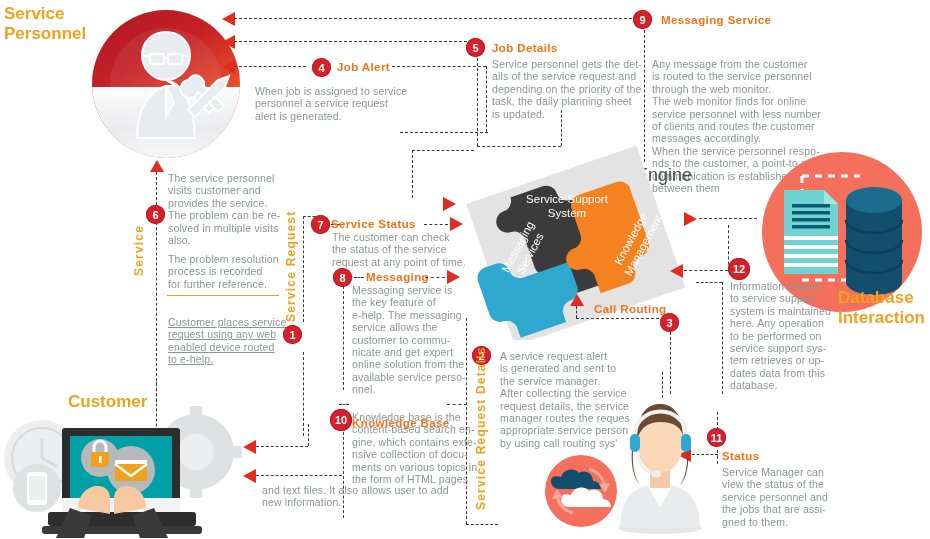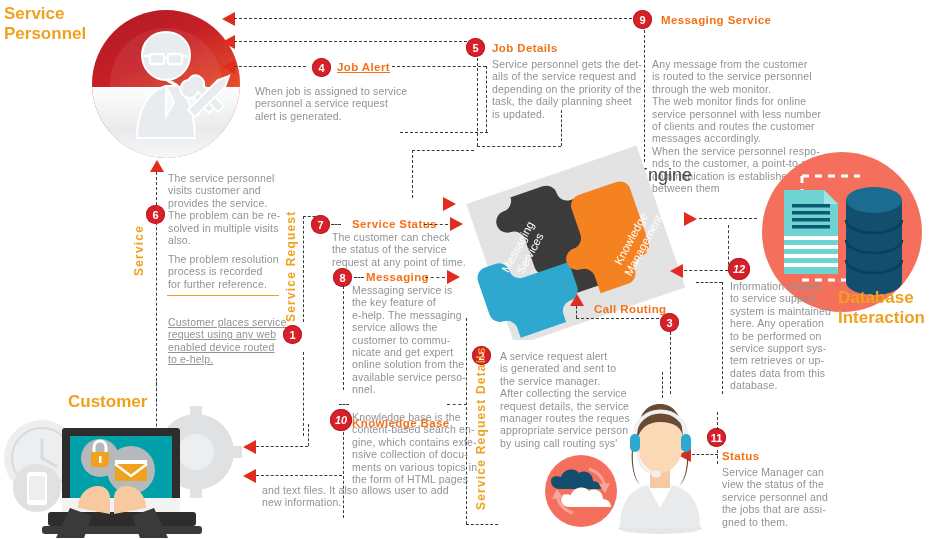--- a/index.html
+++ b/index.html
@@ -6,21 +6,21 @@
   body{width:930px;height:539px;position:relative;overflow:hidden;
        font-family:"Liberation Sans","DejaVu Sans",sans-serif;}
   .abs{position:absolute;}
   .txt{color:#8f9295;font-size:10.5px;line-height:12.4px;letter-spacing:.15px;}
   .hdg{color:#f47216;font-size:11.5px;font-weight:bold;letter-spacing:.4px;white-space:nowrap;}
   .big-label{color:#f0a11e;font-size:17px;font-weight:bold;line-height:20px;}
   .eng-label{color:#4b4b4b;font-size:18px;}
   .num{width:19px;height:19px;border-radius:50%;background:#d6202a;color:#fff;
        font-size:11px;font-weight:bold;display:flex;align-items:center;justify-content:center;
        box-shadow:0 0 0 1px #c01a22 inset;}
-  .num.w{width:22px;height:22px;font-size:11px;font-style:italic;}
+  .num.w{width:22px;height:22px;font-size:11px;}
   .vlabel{color:#f0a11e;font-size:12px;font-weight:bold;letter-spacing:1.2px;
           writing-mode:vertical-rl;transform:rotate(180deg);white-space:nowrap;}
   .dash-h{border-top:1.6px dashed #3a3a3a;}
   .dash-v{border-left:1.6px dashed #3a3a3a;}
   .arrowL{width:0;height:0;border-top:7px solid transparent;border-bottom:7px solid transparent;
           border-right:13px solid #e02b1d;}
   .arrowR{width:0;height:0;border-top:7px solid transparent;border-bottom:7px solid transparent;
           border-left:13px solid #e02b1d;}
   .arrowU{width:0;height:0;border-left:7px solid transparent;border-right:7px solid transparent;
           border-bottom:12px solid #e02b1d;}
@@ -70,21 +70,21 @@
 <div class="abs arrowL" style="left:222px;top:12px;"></div>
 <div class="abs dash-h" style="left:234px;top:18px;width:398px;"></div>
 
 <div class="abs arrowL" style="left:222px;top:35px;"></div>
 <div class="abs dash-h" style="left:234px;top:41px;width:238px;"></div>
 
 <div class="abs arrowL" style="left:222px;top:60px;"></div>
 <div class="abs dash-h" style="left:234px;top:66px;width:72px;"></div>
 
 <div class="abs num" style="left:312px;top:58px;">4</div>
-<div class="abs hdg" style="left:337px;top:61px;text-decoration:underline;">Job Alert</div>
+<div class="abs hdg" style="left:337px;top:61px;">Job Alert</div>
 <div class="abs dash-h" style="left:392px;top:66px;width:94px;"></div>
 <div class="abs dash-v" style="left:486px;top:66px;height:66px;"></div>
 <div class="abs dash-h" style="left:400px;top:132px;width:88px;"></div>
 <div class="abs txt" style="left:255px;top:85px;width:200px;white-space:pre-line;">When job is assigned to service
 personnel a service request
 alert is generated.</div>
 
 <div class="abs num" style="left:466px;top:38px;">5</div>
 <div class="abs hdg" style="left:492px;top:42px;">Job Details</div>
 <div class="abs dash-v" style="left:477px;top:58px;height:88px;"></div>
@@ -131,21 +131,21 @@
 enabled device routed
 to e-help.</div>
 <div class="abs vlabel" style="left:284px;top:232px;height:90px;">Service Request</div>
 <div class="abs num" style="left:283px;top:325px;">1</div>
 <div class="abs dash-v" style="left:303px;top:216px;height:106px;"></div>
 <div class="abs dash-v" style="left:303px;top:352px;height:84px;"></div>
 <div class="abs dash-h" style="left:303px;top:216px;width:22px;"></div>
 
 <div class="abs num" style="left:311px;top:215px;">7</div>
 <div class="abs dash-h" style="left:331px;top:224px;width:10px;"></div>
-<div class="abs hdg" style="left:352px;top:218px;">Service Status</div>
+<div class="abs hdg" style="left:331px;top:218px;">Service Status</div>
 <div class="abs dash-h" style="left:424px;top:224px;width:24px;"></div>
 <div class="abs arrowR" style="left:450px;top:217px;"></div>
 <div class="abs txt" style="left:332px;top:231px;width:150px;white-space:pre-line;">The customer can check
 the status of the service
 request at any point of time.</div>
 
 <div class="abs num" style="left:333px;top:268px;">8</div>
 <div class="abs dash-h" style="left:354px;top:277px;width:10px;"></div>
 <div class="abs hdg" style="left:366px;top:271px;">Messaging</div>
 <div class="abs dash-h" style="left:425px;top:277px;width:20px;"></div>
@@ -203,20 +203,22 @@
     <g transform="rotate(-19 125 100)">
       <rect x="32" y="30" width="180" height="150" fill="#e3e3e3"></rect>
 
       <path d="M58 38 h52 a11 11 0 0 1 11 11 a11 11 0 0 0 11 11 h40 v52 a11 11 0 0 1 -11 11 a11 11 0 0 0 -11 11 v16 h-52 v-16 a11 11 0 0 0 -11 -11 a11 11 0 0 1 -11 -11 v-30 a11 11 0 0 0 -11 -11 a11 11 0 0 1 -11 -11 a11 11 0 0 1 11 -11 a11 11 0 0 0 11 -11 z" fill="#3b3b3b"></path>
 
       <path d="M40 96 a11 11 0 0 1 11 11 a11 11 0 0 0 11 11 h48 v26 a11 11 0 0 1 -11 11 a11 11 0 0 0 -11 11 v8 h-48 v-10 a11 11 0 0 0 -11 -11 a11 11 0 0 1 -11 -11 v-35 a11 11 0 0 1 11 -11 z" fill="#2ea8cf"></path>
 
       <path d="M141 58 h40 a11 11 0 0 1 11 11 v56 a11 11 0 0 1 -11 11 a11 11 0 0 0 -11 11 a11 11 0 0 1 -11 11 h-29 v-18 a11 11 0 0 0 -11 -11 a11 11 0 0 1 -11 -11 a11 11 0 0 1 11 -11 a11 11 0 0 0 11 -11 v-27 a11 11 0 0 1 11 -11z" fill="#f58220"></path>
     </g>
   </svg>
+  <div class="abs" style="left:60px;top:52px;width:110px;color:#fff;font-size:11.5px;line-height:14px;text-align:center;white-space:pre-line;">Service Support
+System</div>
   <div class="abs" style="left:22px;top:96px;width:100px;color:#fff;font-size:11.5px;line-height:14px;text-align:center;white-space:pre-line;transform:rotate(-62deg);">Messaging
 Services</div>
   <div class="abs" style="left:130px;top:88px;width:110px;color:#fff;font-size:11.5px;line-height:14px;text-align:center;white-space:pre-line;transform:rotate(-62deg);">Knowledge
 Management</div>
 </div>
 
 <div class="abs arrowU" style="left:570px;top:294px;"></div>
 <div class="abs dash-v" style="left:576px;top:306px;height:12px;"></div>
 <div class="abs dash-h" style="left:576px;top:318px;width:88px;"></div>
 <div class="abs hdg" style="left:594px;top:303px;">Call  Routing</div>

